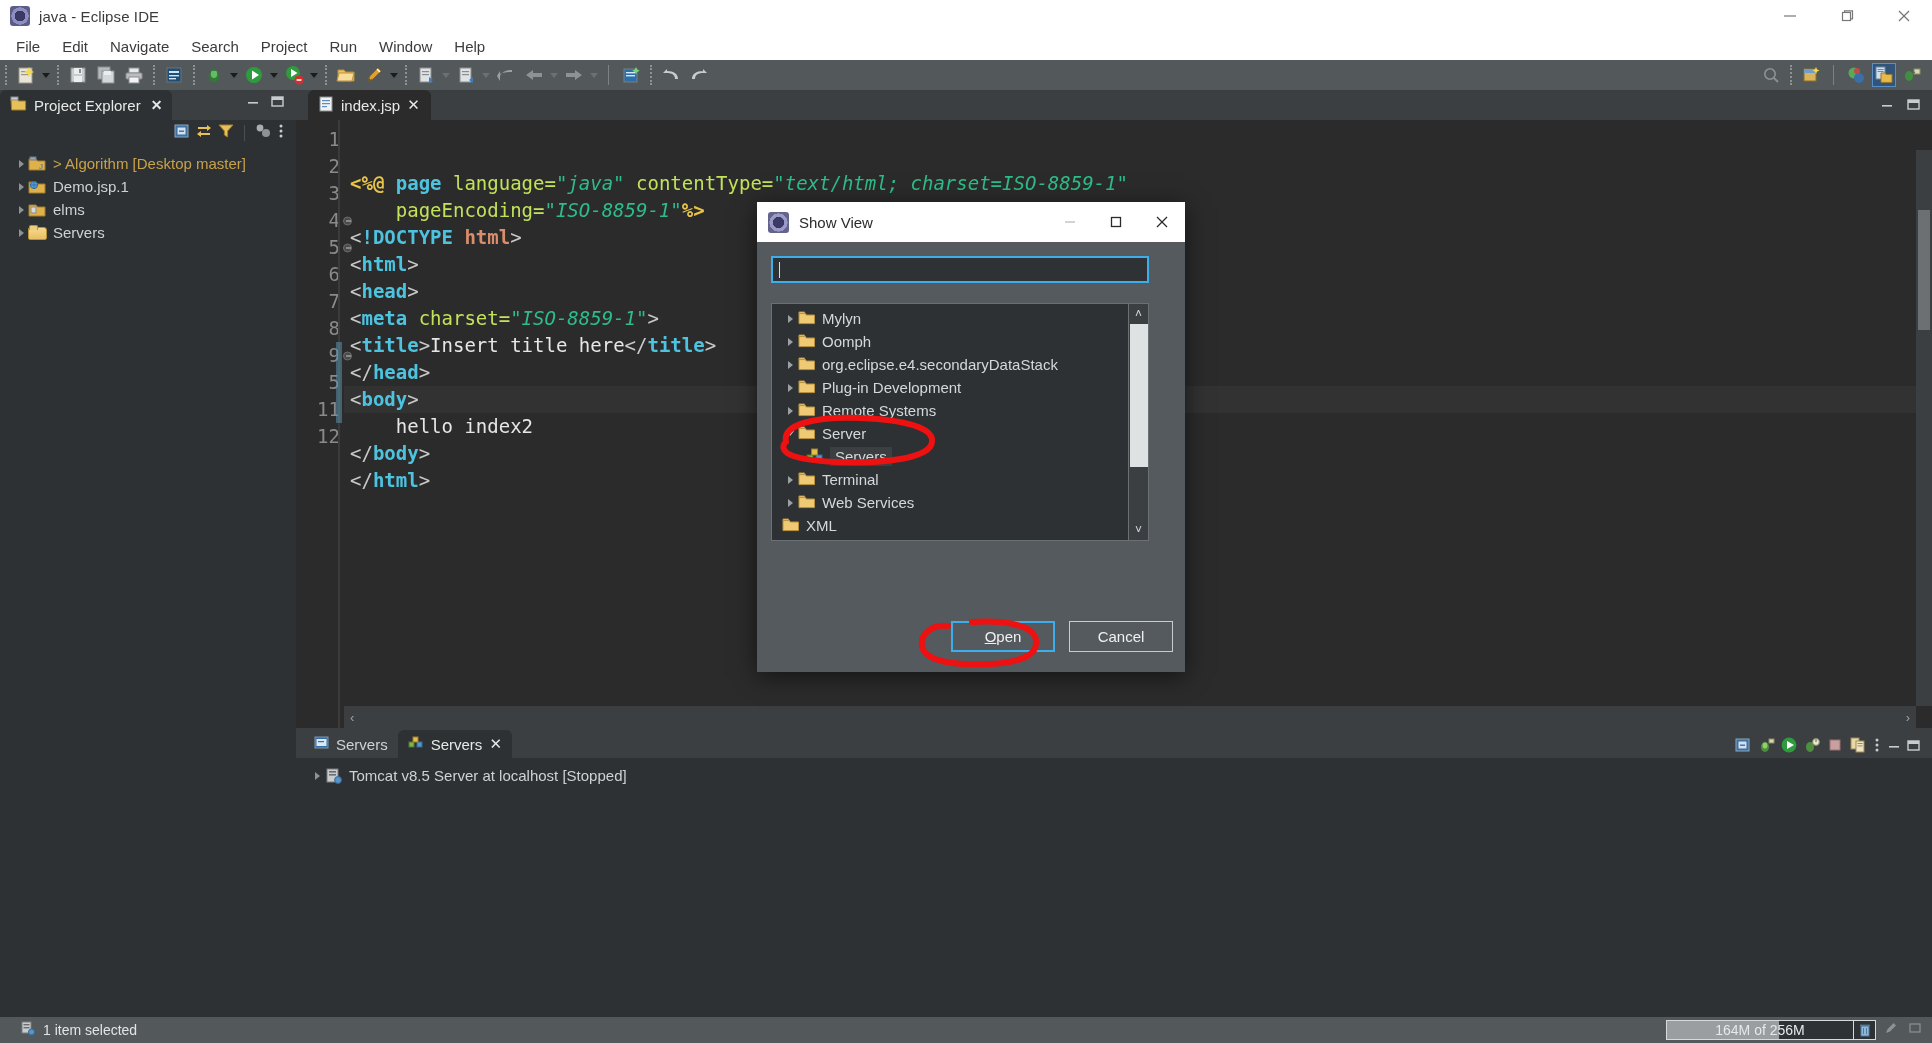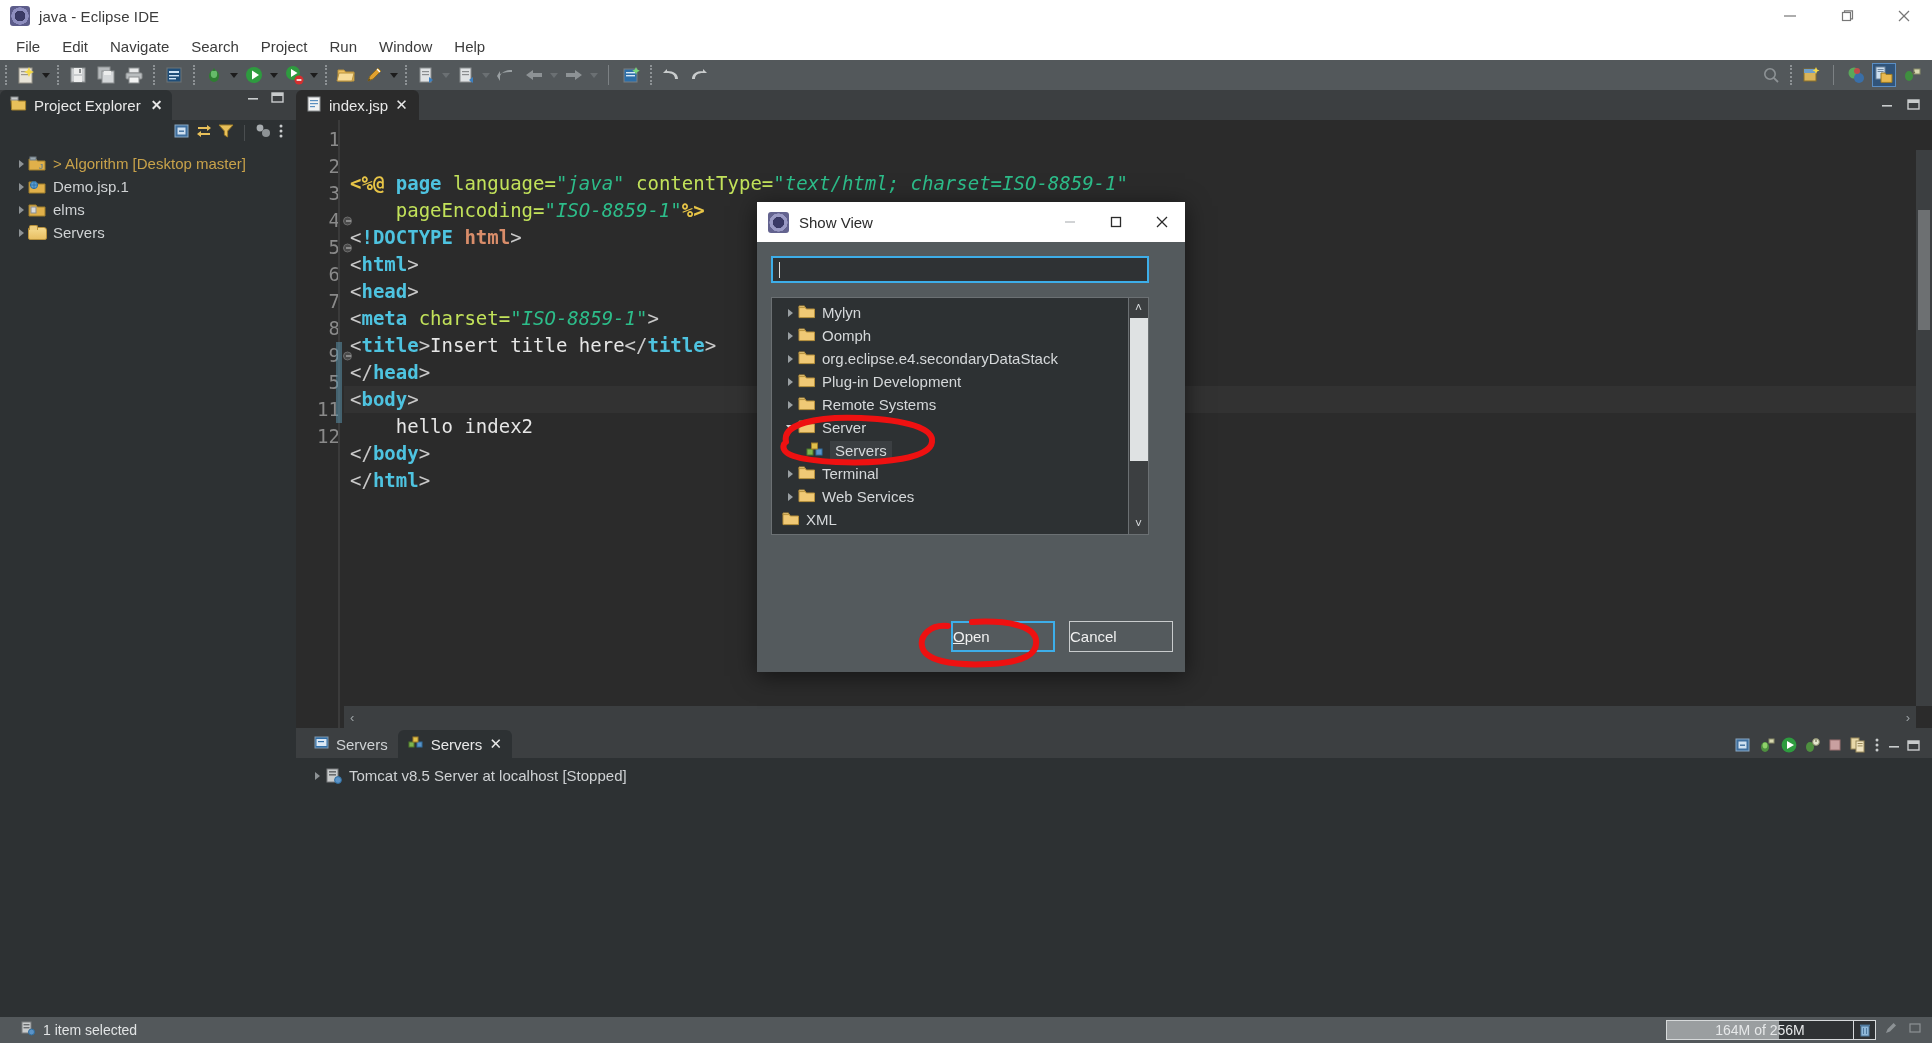--- a/index.html
+++ b/index.html
@@ -77,21 +77,21 @@
 
   .tb-right { margin-left:auto; display:flex; align-items:center; padding-right:6px; }
 
   
   .left-panel {
     position: absolute; top: 90px; left: 0; width: 296px; height: 927px;
     background: #3c3f41;
   }
   .pe-tabrow {
     position: relative; height: 30px; background:#3c3f41;
-    display:flex; align-items:flex-start;
+    display:flex; align-items:center;
   }
   .pe-tab {
     height: 30px; display:flex; align-items:center; gap:7px;
     padding: 0 10px 0 10px;
     background:#2d3133;
     border-top-left-radius:6px; border-top-right-radius:6px;
     color:#e8e8e8; font-size:15px;
   }
   .pe-tab .close-x { font-size:14px; font-weight:bold; color:#e8e8e8; margin-left:3px; }
   .pe-winbtns { margin-left:auto; display:flex; gap:10px; padding-right:12px; padding-bottom:4px; }
@@ -128,21 +128,21 @@
     content:""; position:absolute; left:1px; top:0px; width:7px; height:4px;
     background:#edcd7c; border:1px solid #b8913c; border-bottom:none;
     border-radius:2px 2px 0 0;
   }
 
   
   .editor-area {
     position:absolute; top:90px; left:296px; width:1636px; height:638px;
     background:#3c3f41;
   }
-  .ed-tabrow { height:30px; display:flex; align-items:flex-end; position:relative; }
+  .ed-tabrow { height:30px; display:flex; align-items:flex-end; position:relative;margin-left:12px; }
   .ed-tab {
     height:30px; display:flex; align-items:center; gap:7px; padding:0 11px;
     background:#2b2b2b; border-top-left-radius:6px; border-top-right-radius:6px;
     color:#e8e8e8; font-size:15px;
   }
   .ed-winbtns{ margin-left:auto; display:flex; gap:12px; padding-right:12px; padding-bottom:5px;}
   .ed-body {
     position:absolute; top:30px; left:0; right:0; bottom:0;
     background:#2b2b2b;
     display:flex;
@@ -252,21 +252,21 @@
   .dlg-title-text{font-size:15px;color:#2b2b2b;}
   .dlg-winbtns{margin-left:auto;display:flex;}
   .dlg-wb{width:46px;height:40px;display:flex;align-items:center;justify-content:center;}
   .dlg-inner{ padding:14px 14px 0 14px; }
   .dlg-search {
     width:378px; height:27px; background:#2f3234;
     border:2px solid #3daee9; display:flex; align-items:center; padding-left:6px;
   }
   .caret { width:1px; height:16px; background:#dcdcdc; }
   .dlg-tree {
-    margin-top:14px; width:378px; height:238px; background:#2d3133;
+    margin-top:20px; width:378px; height:238px; background:#2d3133;
     border:1px solid #6b7073;
     position:relative; overflow:hidden; padding-top:3px;
   }
   .dt-row {
     display:flex; align-items:center; height:23px; padding-left:10px;
     font-size:15px; color:#d5d8da; white-space:nowrap; position:relative;
   }
   .dt-row.child { padding-left:34px; }
   .dt-row.sel .dt-label { background:#3b3f42; padding:1px 5px; }
   .dt-tw{ width:16px; flex:0 0 16px; display:flex; align-items:center; justify-content:center;}
@@ -278,21 +278,21 @@
     border-left:1px solid #6b7073;
   }
   .dsb-btn{ height:20px; display:flex;align-items:center;justify-content:center;color:#d5d8da;font-size:12px;}
   .dsb-track{ position:absolute; top:20px; bottom:20px; left:0; right:0; }
   .dsb-thumb{ position:absolute; top:0; left:1px; width:18px; height:143px; background:#dfe2e3;}
   .dlg-buttons{
     position:absolute; left:0; right:0; bottom:0; height:72px;
     display:flex; align-items:center; justify-content:flex-end; gap:14px; padding-right:12px;
   }
   .dbtn {
-    width:104px; height:31px; display:flex; align-items:center; 
+    width:104px; height:31px; display:flex; align-items:center; justify-content:center;
     font-size:15px; color:#f0f0f0; background:#545a5d; border:1px solid #c9cccd;
   }
   .dbtn.default { border:2px solid #3daee9; }
   .dbtn u{ text-decoration:underline; }
 
   
   .annot { position:absolute; z-index:60; pointer-events:none; }
 </style>
 </head>
 <body>

